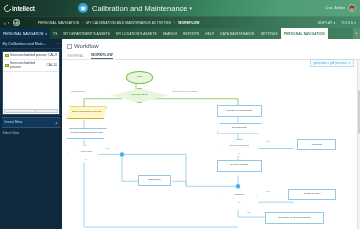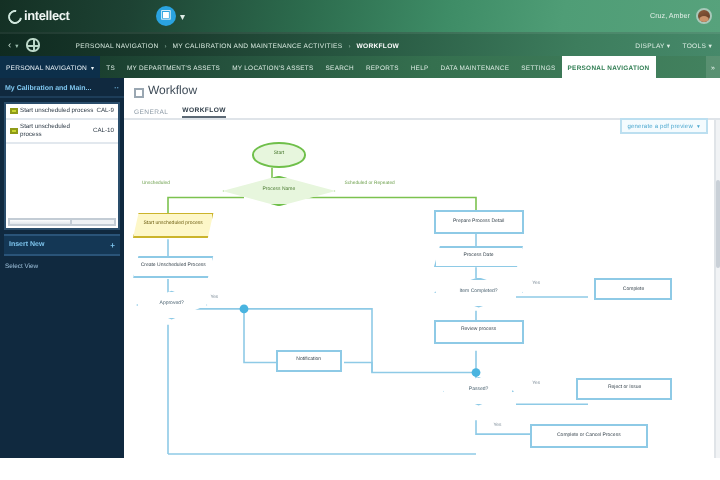--- a/index.html
+++ b/index.html
@@ -267,20 +267,21 @@
 </style>
 </head>
 <body>
 
 <div class="topbar">
   <div class="brand">
     <span class="brand-mark"></span>
     <span class="brand-text">intellect</span>
   </div>
   <div class="app-badge">▣</div>
+  <div class="app-title">Calibration and Maintenance</div>
   <div class="app-caret">▾</div>
   <div class="topbar-right">
     <span class="user-name">Cruz, Amber</span>
     <span class="avatar"></span>
   </div>
 </div>
 
 <div class="crumbbar">
   <div class="nav-arrows">
     <span class="nav-back">‹</span>

